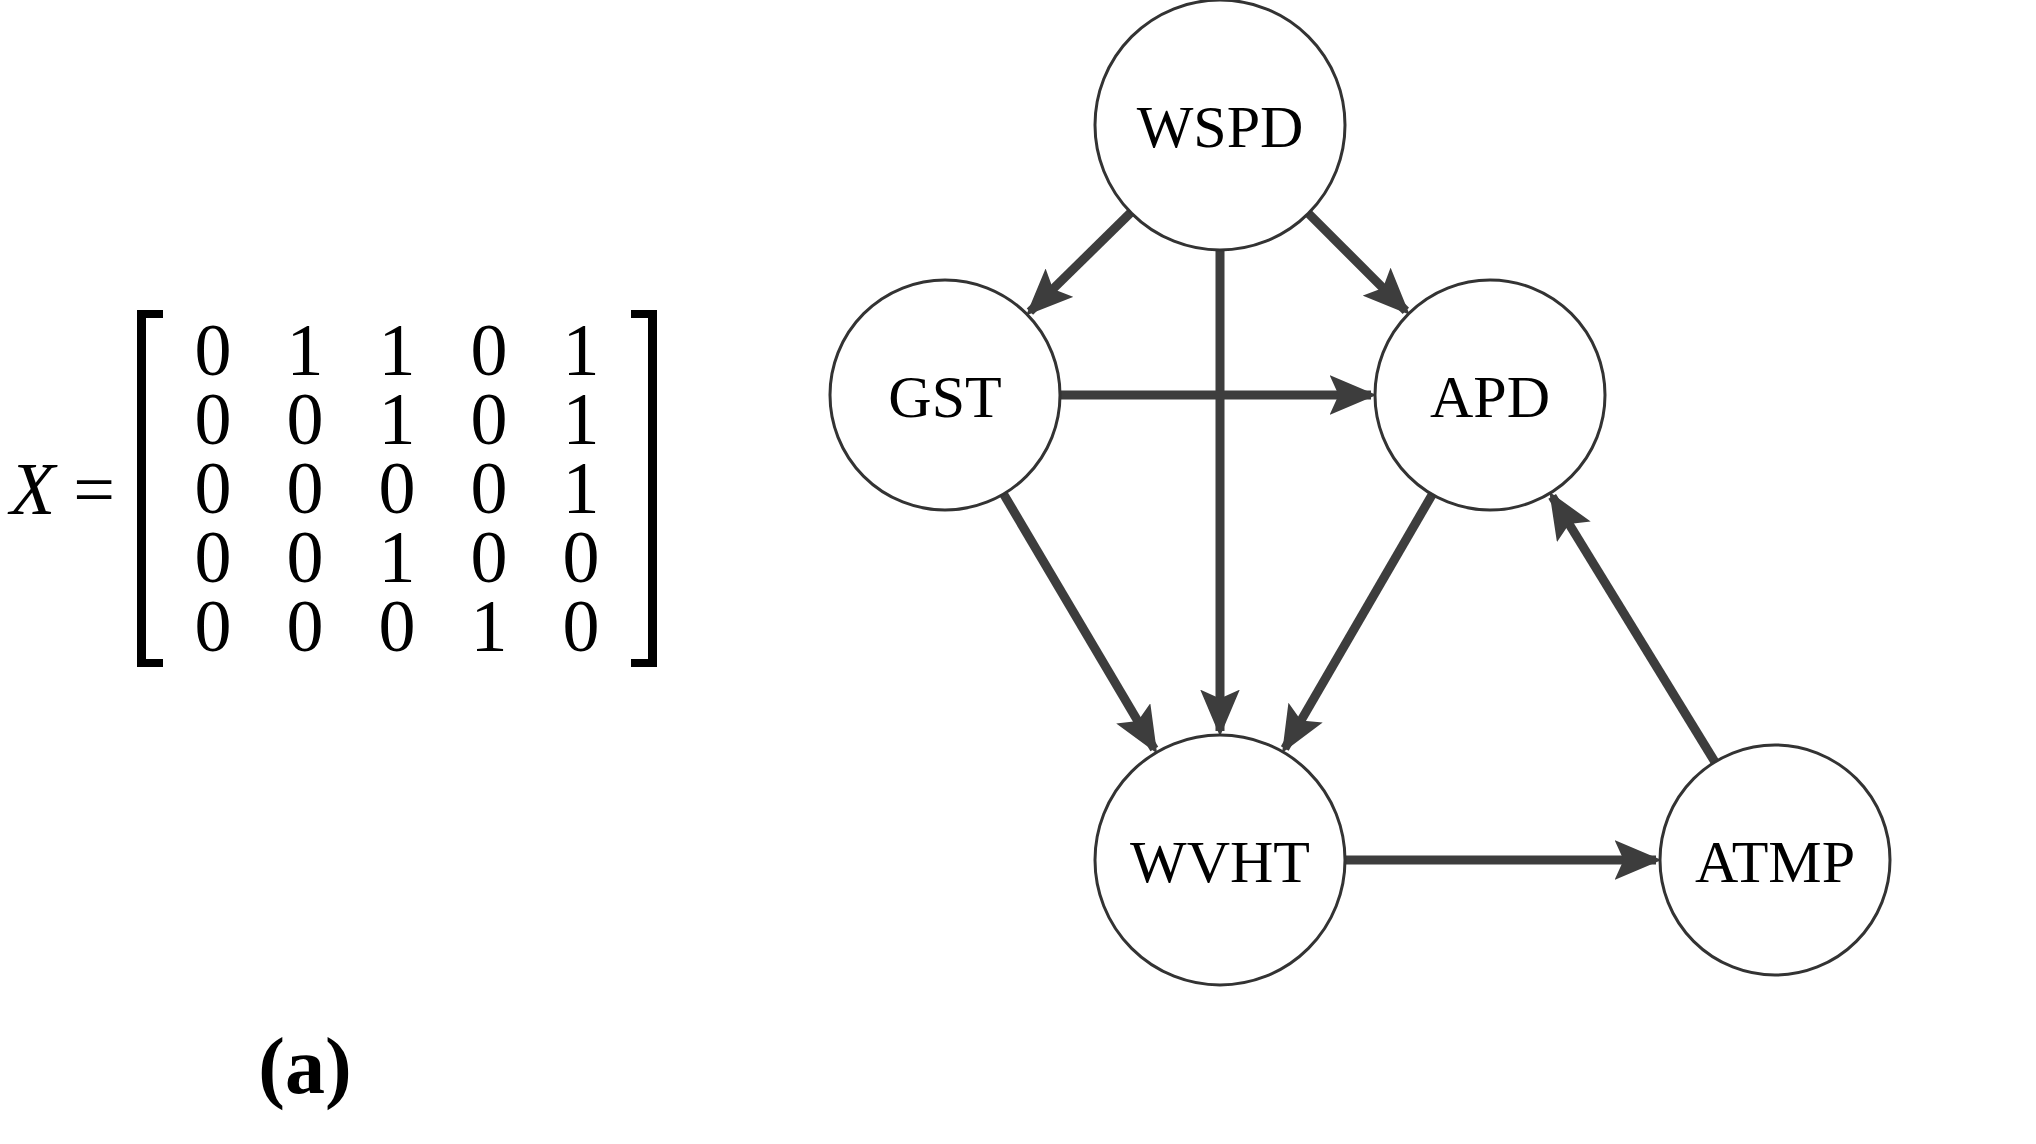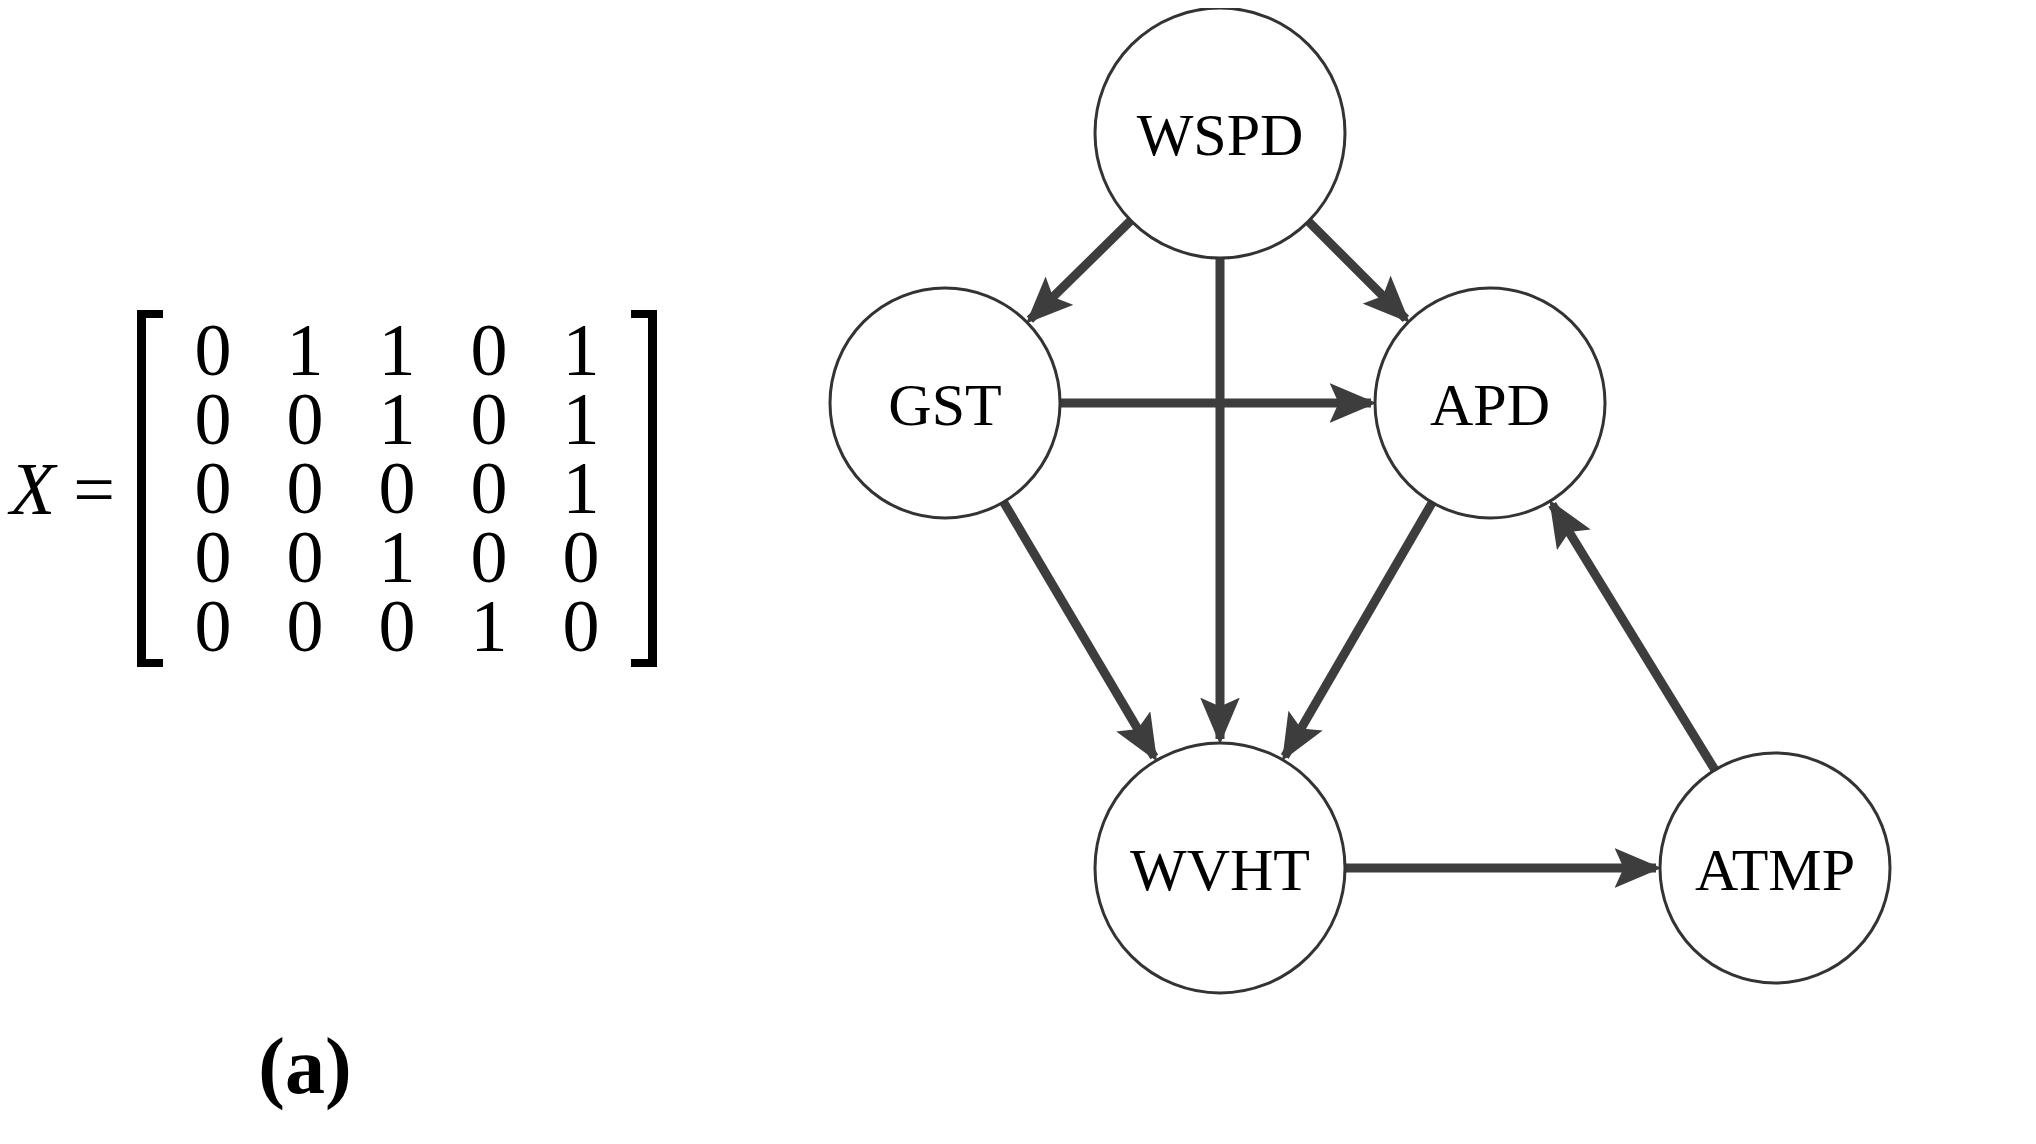--- a/index.html
+++ b/index.html
@@ -96,21 +96,21 @@
     font-size: 74px;
     color: #000000;
     text-align: center;
     line-height: 69px;
   }
 
   
   #panel-b {
     position: absolute;
     left: 800px;
-    top: 8px;
+    top: 0px;
     width: 1236px;
     height: 815px;
   }
   #graph-svg {
     position: absolute;
     left: 0;
     top: 0;
   }
   .node-circle {
     fill: #ffffff;

